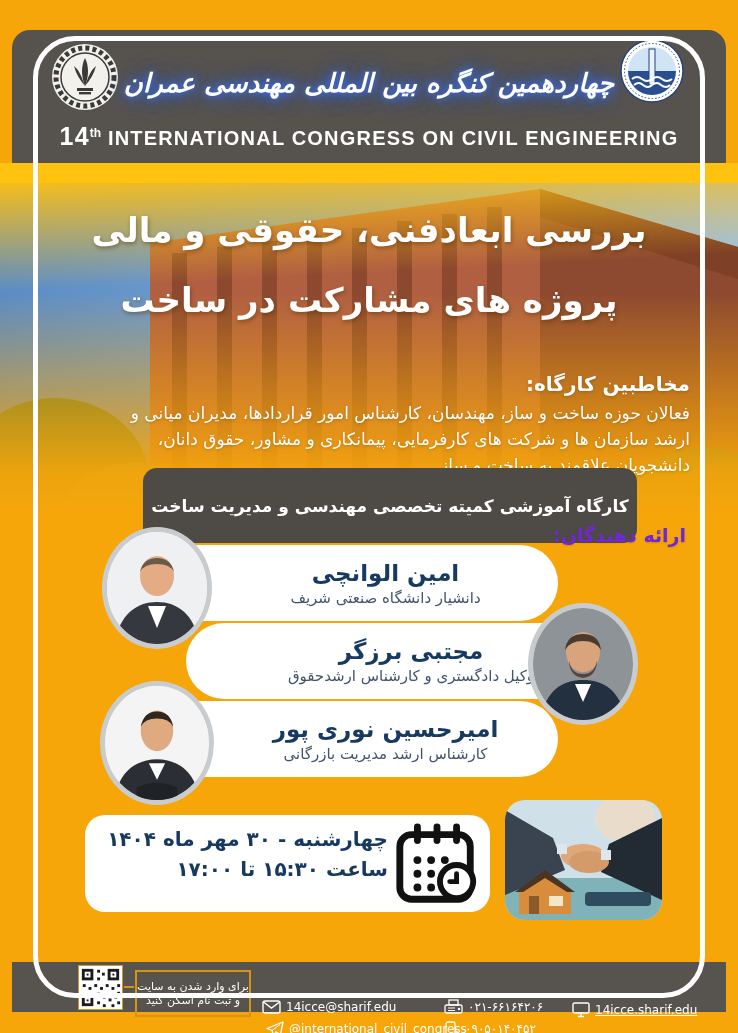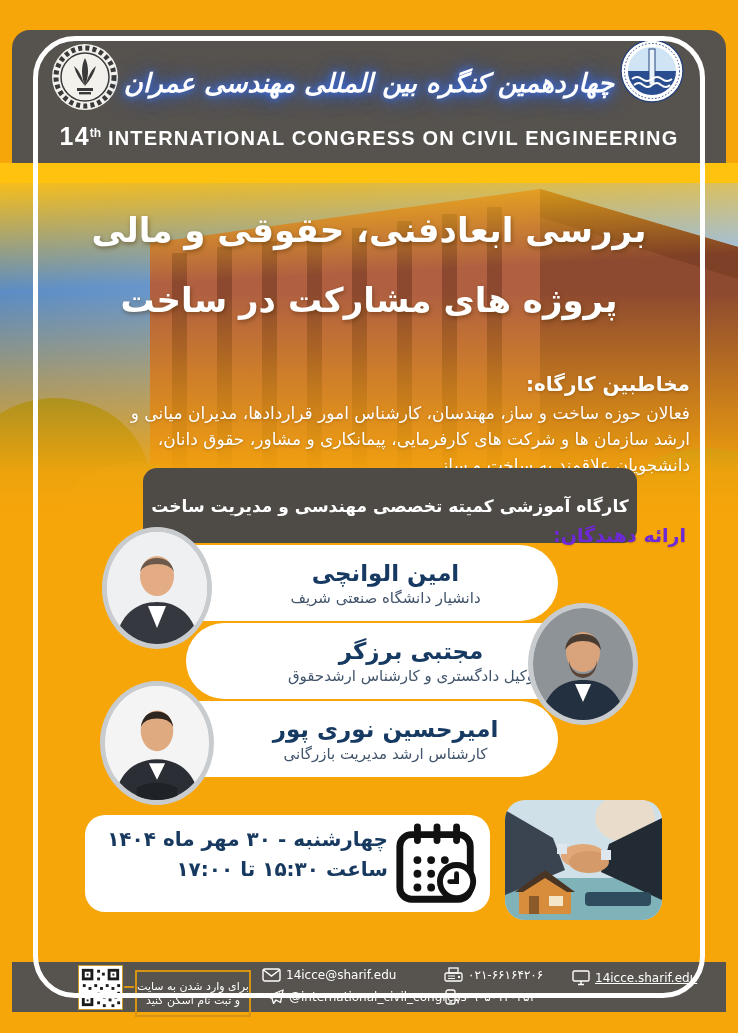--- a/index.html
+++ b/index.html
@@ -107,21 +107,21 @@
   .qr{ position:absolute; left:66px; top:3px; width:45px; height:45px;
     background:#ffffff; border:1px solid #C99C2A; }
   .qr svg{ display:block; width:100%; height:100%; }
   .qr-connector{ position:absolute; left:112px; top:24px; width:10px; height:2px; background:#D79412; }
   .qr-label{
     position:absolute; left:123px; top:8px; width:116px; height:47px;
     border:2px solid #D79412; color:#ffffff; font-size:11px; line-height:14px;
     display:flex; flex-direction:column; justify-content:center; text-align:center;
   }
   .f-item{ position:absolute; display:flex; align-items:center; gap:5px;
-    color:#ffffff; font-size:12px; white-space:nowrap; }
+    color:#ffffff; font-size:12px; white-space:nowrap;margin-top:32px; }
   .f-item svg{ flex:0 0 auto; }
   .fi-email{ left:250px; top:5px; }
   .fi-telegram{ left:254px; top:27px;text-align:center; }
   .fi-phone{ left:432px; top:5px; }
   .fi-mobile{ left:432px; top:27px; }
   .fi-web{ left:560px; top:8px;text-decoration:underline; }
   .num-ltr{ direction:ltr; unicode-bidi:bidi-override; }
 </style>
 </head>
 <body>

